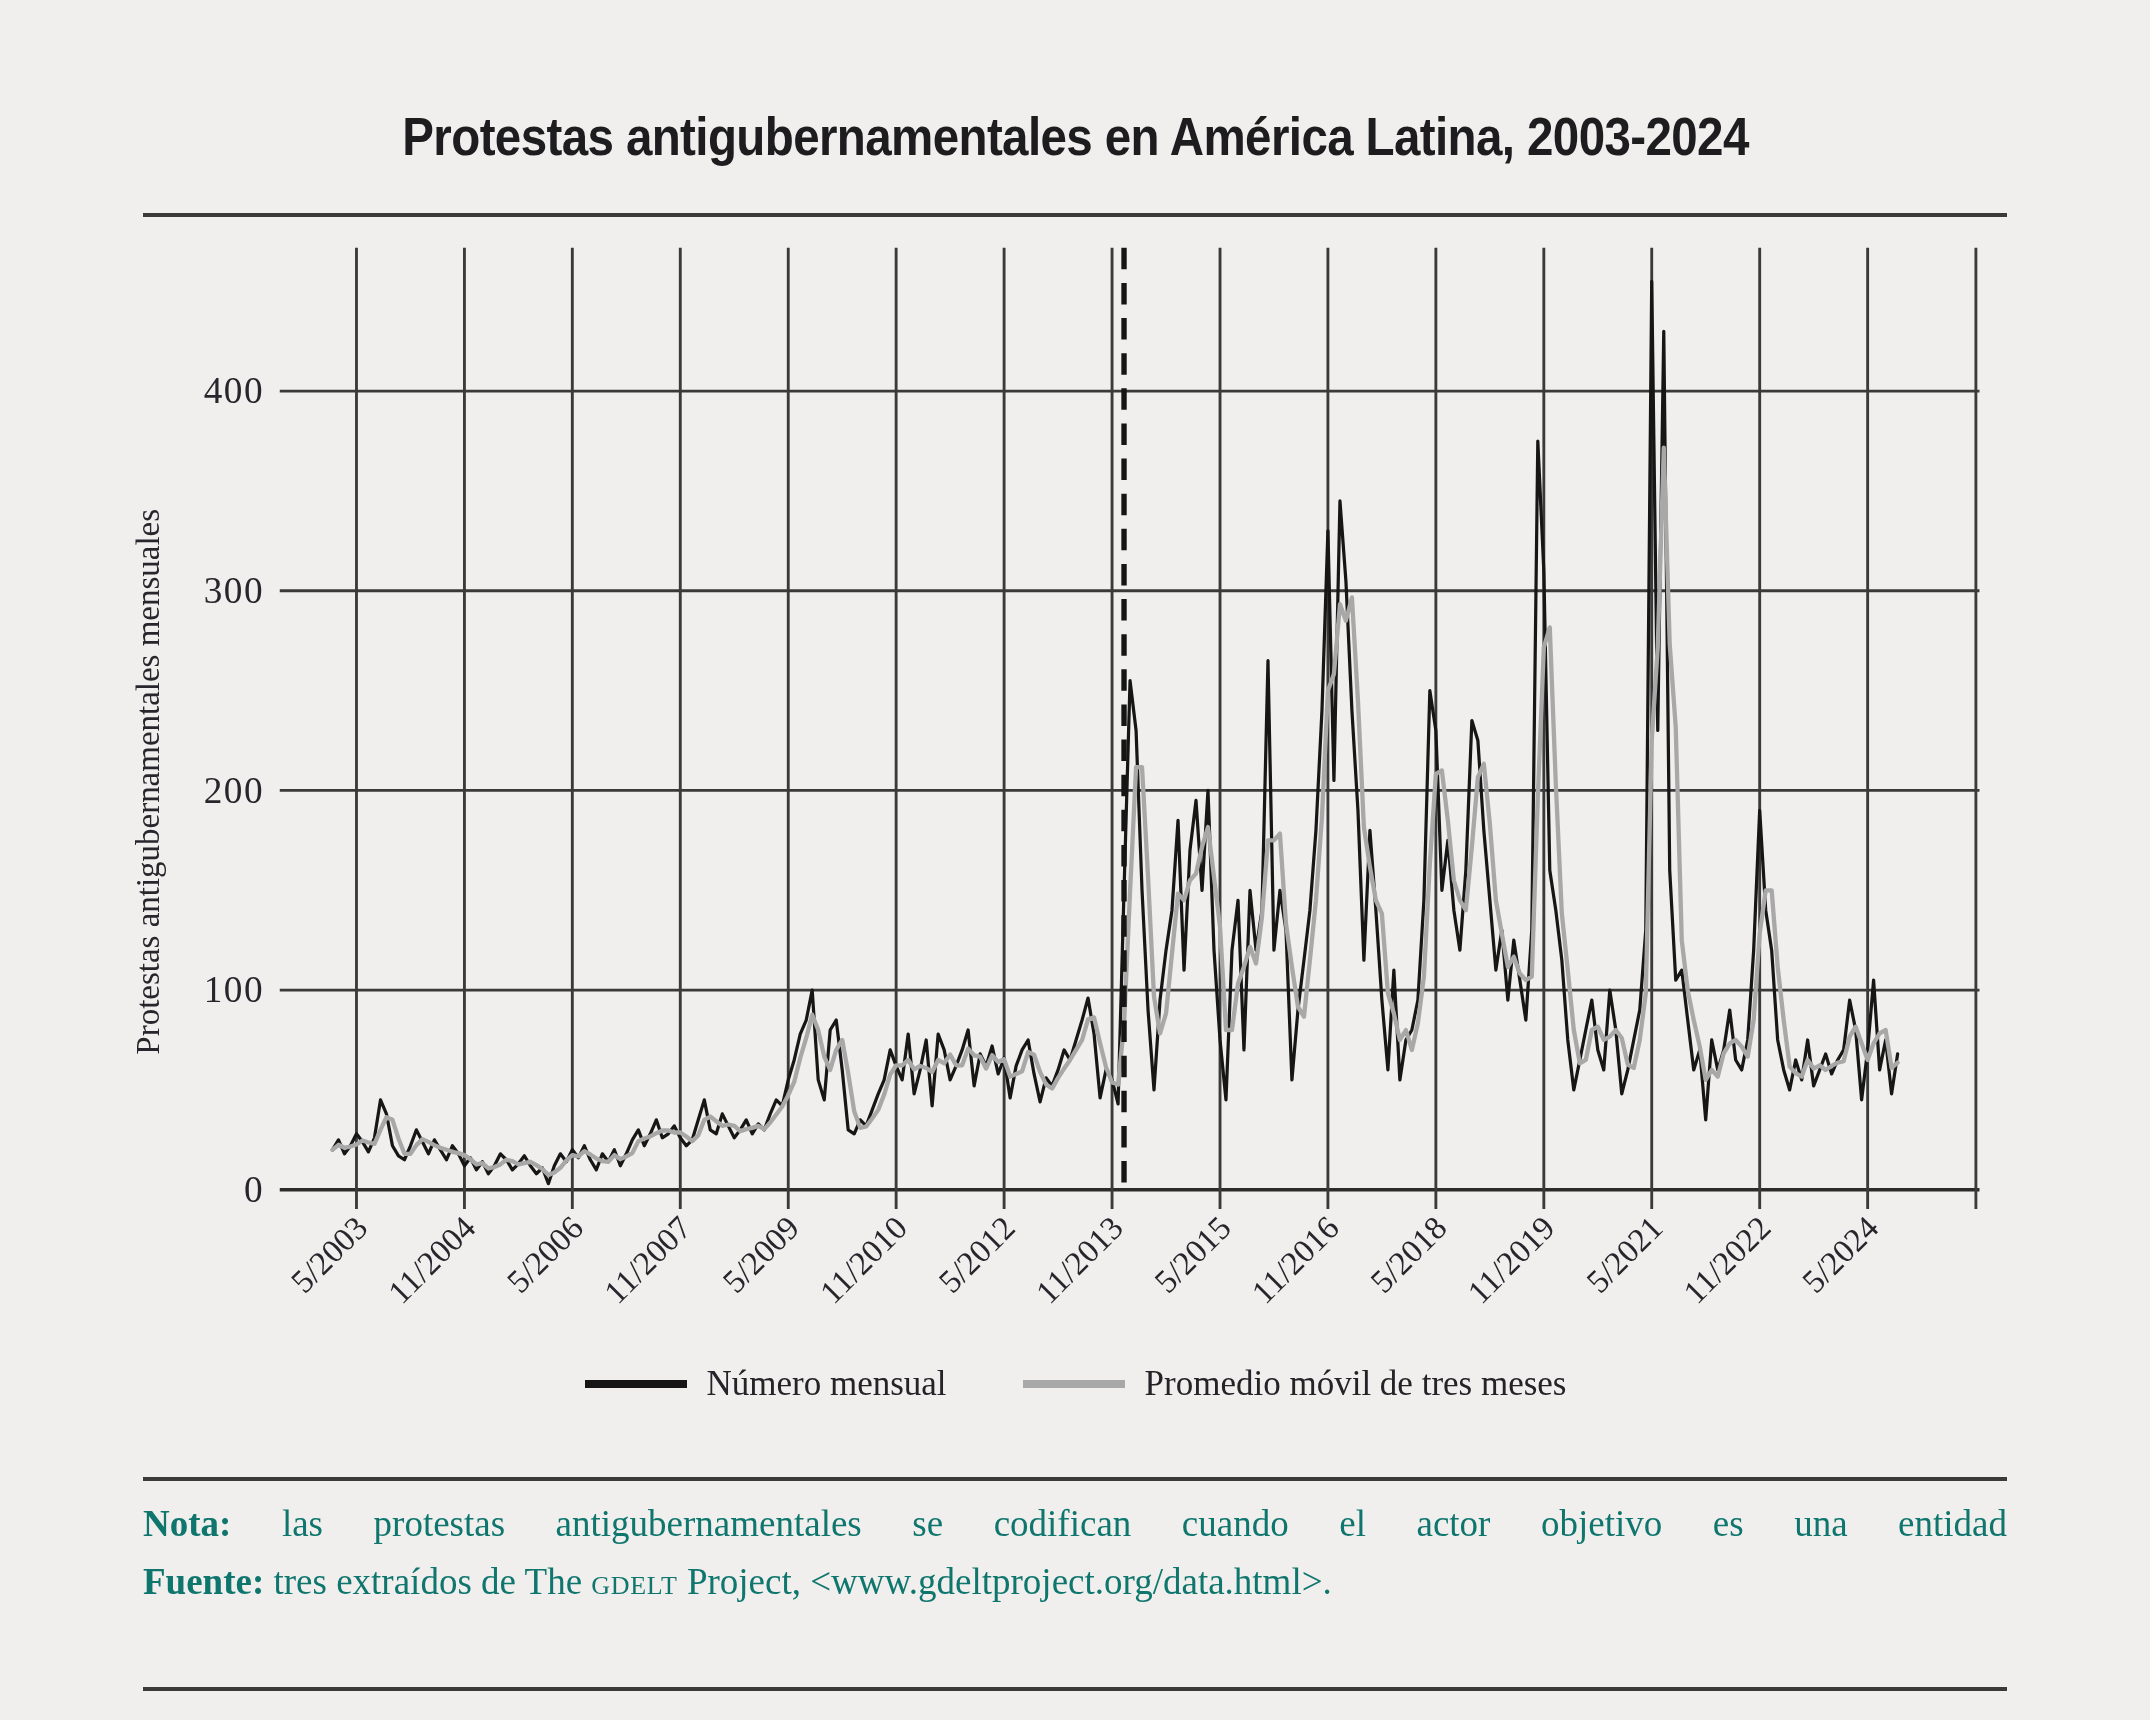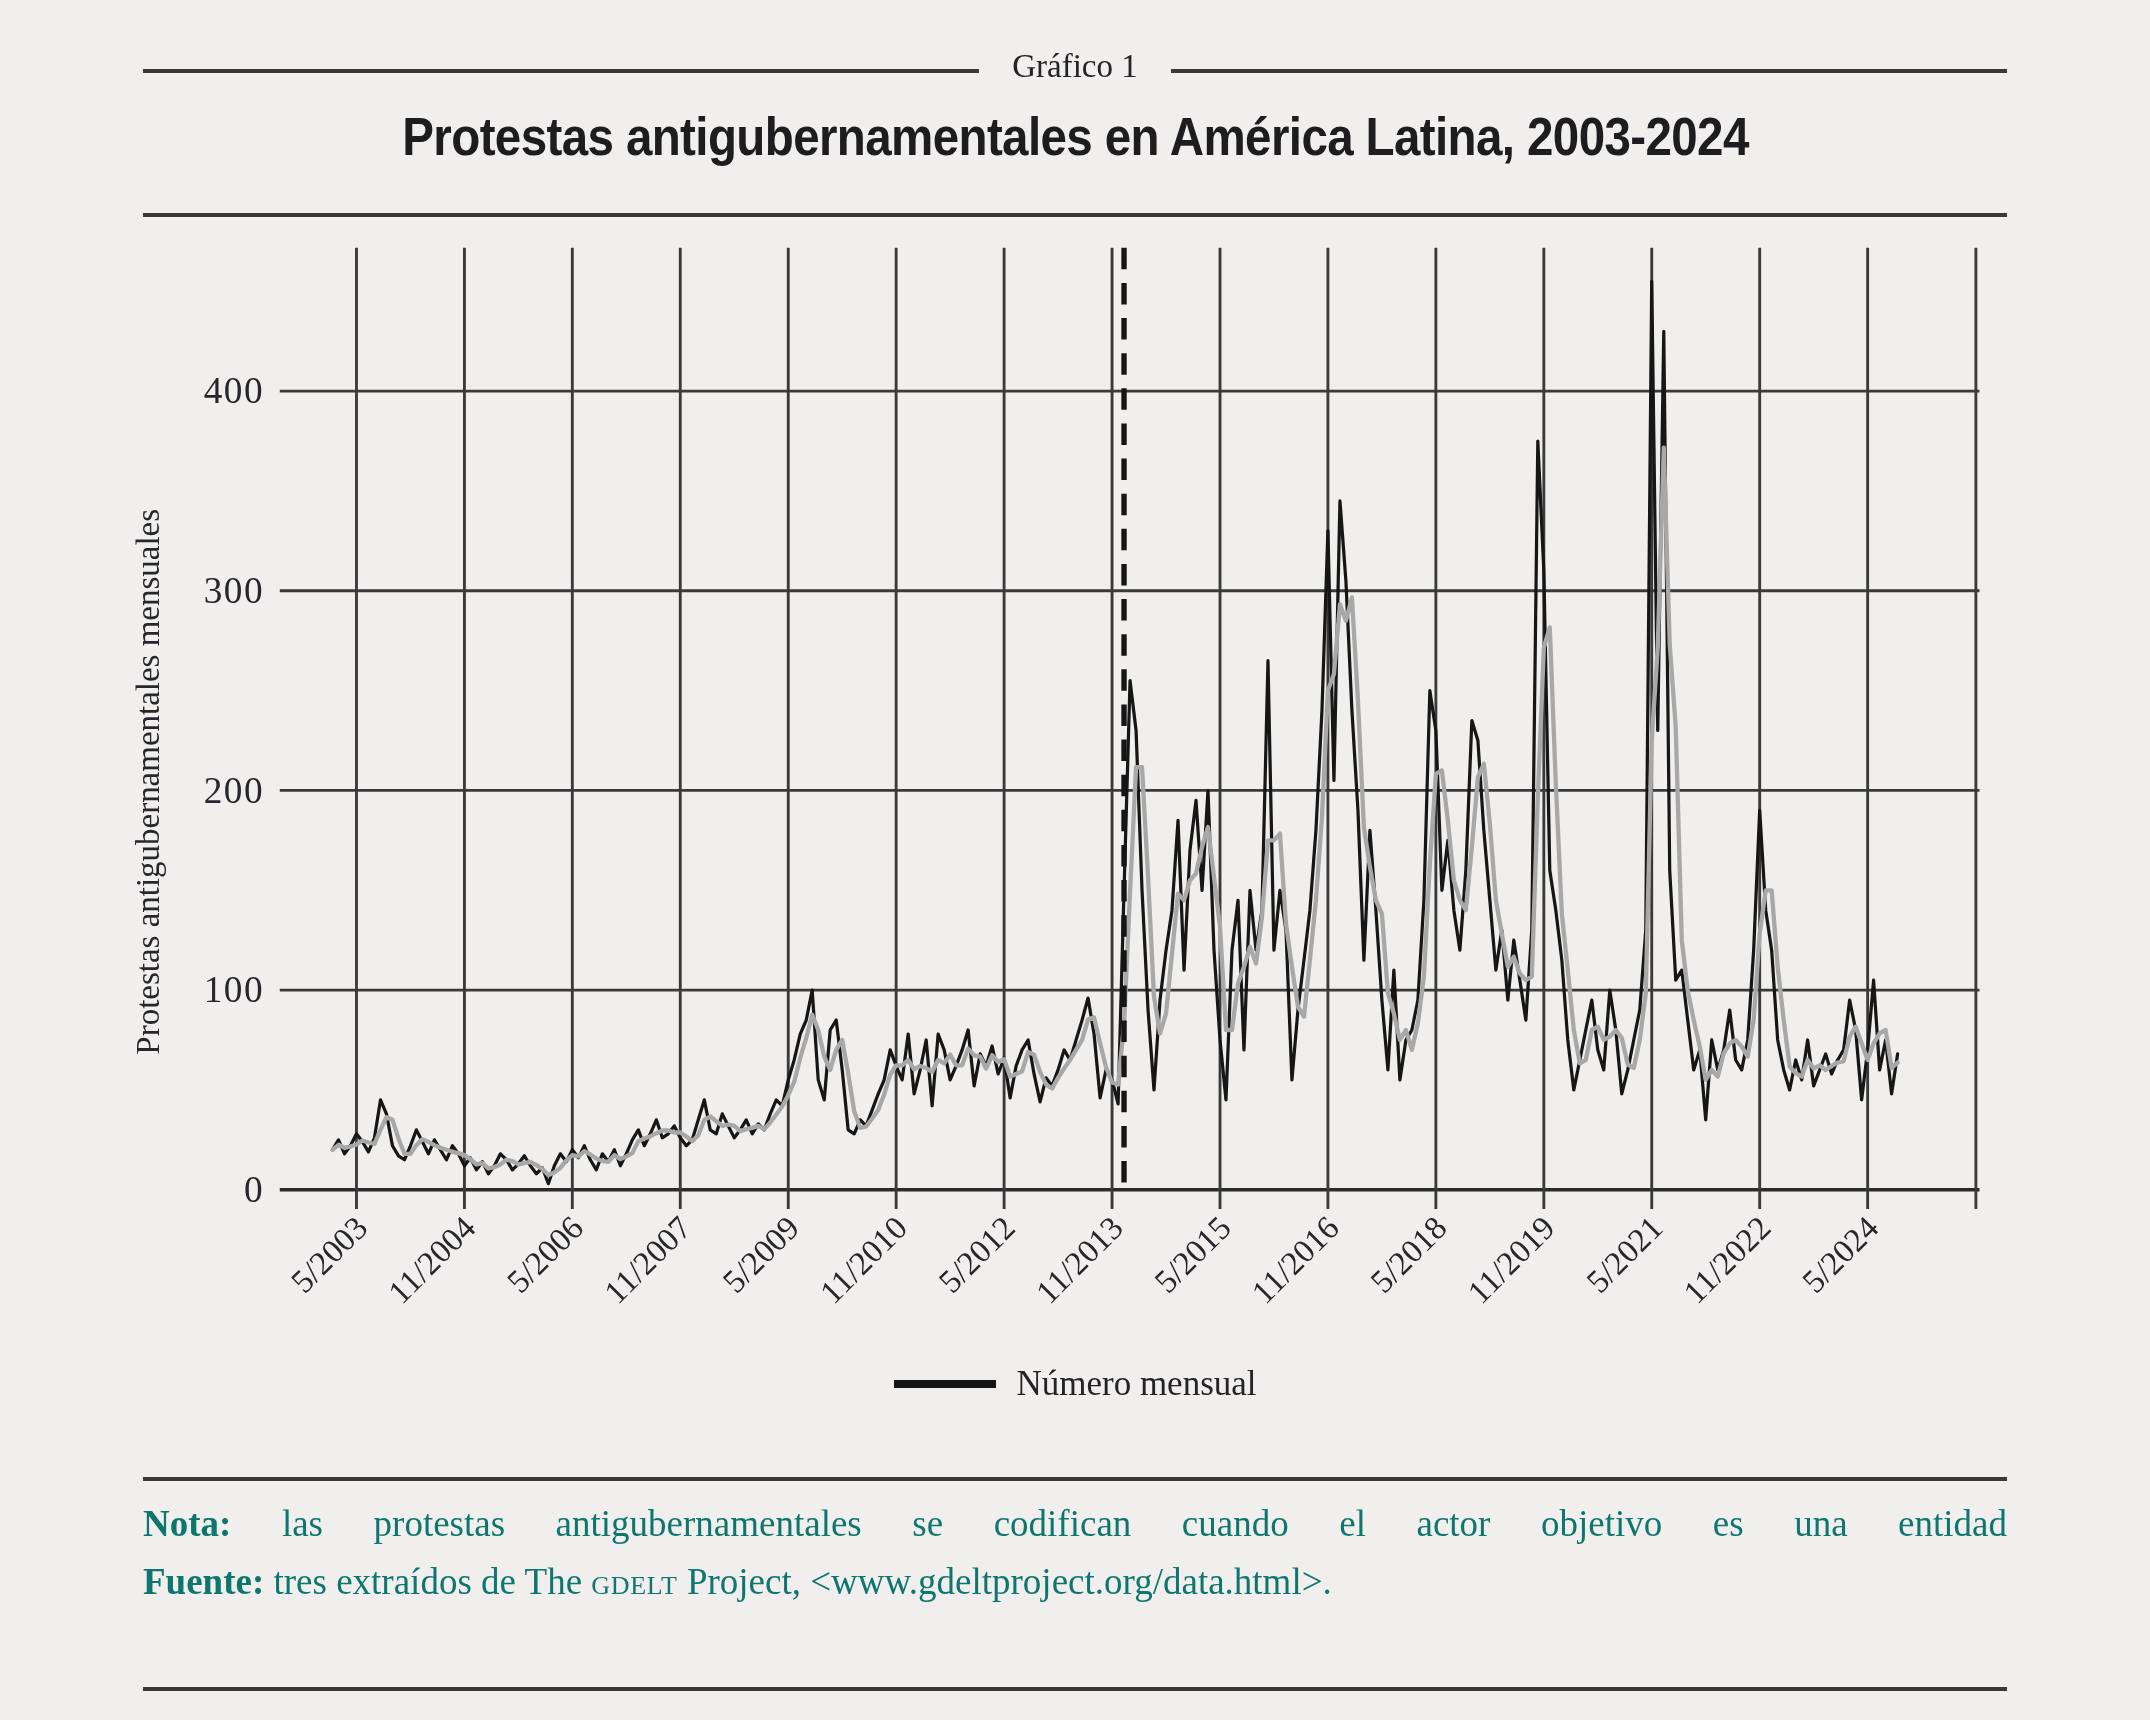--- a/index.html
+++ b/index.html
@@ -45,25 +45,20 @@
   .notes p{margin:0;}
   .nota-l1{text-align:justify;text-align-last:justify;}
   .lbl{font-weight:bold;text-align:right;}
   .sc{font-variant:small-caps;letter-spacing:0.7px;}
 </style>
 </head>
 <body>
 
 <div class="page">
 
-  <header class="grafico-header">
-    <span class="hline"></span>
-    <span class="hlabel">Gráfico 1</span>
-    <span class="hline"></span>
-  </header>
 
   <h1 class="title">Protestas antigubernamentales en América Latina, 2003-2024</h1>
 
   <div class="rule rule-top"></div>
 
   <svg id="chart-svg" width="2151" height="1147" viewBox="0 0 3000 1600">
       <line x1="390" y1="1329.0" x2="2761" y2="1329.0" stroke="#2b2b2b" stroke-width="5"></line>
       <text x="368" y="1346.0" text-anchor="end" font-family="Liberation Serif, serif" font-size="52" letter-spacing="2" fill="#26262c">0</text>
       <line x1="390" y1="1050.5" x2="2761" y2="1050.5" stroke="#3a3a3a" stroke-width="4"></line>
       <text x="368" y="1067.5" text-anchor="end" font-family="Liberation Serif, serif" font-size="52" letter-spacing="2" fill="#26262c">100</text>
@@ -108,20 +103,24 @@
       <path d="M463.5 1273.3 L471.9 1259.4 L480.3 1278.9 L488.6 1267.7 L497.0 1251.0 L505.4 1262.2 L513.7 1276.1 L522.1 1256.6 L530.5 1203.7 L538.8 1223.2 L547.2 1267.7 L555.6 1281.7 L563.9 1287.2 L572.3 1267.7 L580.6 1245.5 L589.0 1262.2 L597.4 1278.9 L605.7 1259.4 L614.1 1273.3 L622.5 1287.2 L630.8 1267.7 L639.2 1278.9 L647.6 1295.6 L655.9 1284.4 L664.3 1301.2 L672.7 1290.0 L681.0 1306.7 L689.4 1295.6 L697.8 1278.9 L706.1 1287.2 L714.5 1301.2 L722.9 1292.8 L731.2 1281.7 L739.6 1295.6 L748.0 1306.7 L756.3 1298.4 L764.7 1320.6 L773.0 1295.6 L781.4 1278.9 L789.8 1290.0 L798.1 1273.3 L806.5 1284.4 L814.9 1267.7 L823.2 1287.2 L831.6 1301.2 L840.0 1278.9 L848.3 1290.0 L856.7 1273.3 L865.1 1295.6 L873.4 1278.9 L881.8 1259.4 L890.2 1245.5 L898.5 1267.7 L906.9 1251.0 L915.3 1231.5 L923.6 1256.6 L932.0 1251.0 L940.3 1239.9 L948.7 1256.6 L957.1 1267.7 L965.4 1259.4 L973.8 1231.5 L982.2 1203.7 L990.5 1245.5 L998.9 1251.0 L1007.3 1223.2 L1015.6 1239.9 L1024.0 1256.6 L1032.4 1245.5 L1040.7 1231.5 L1049.1 1251.0 L1057.5 1237.1 L1065.8 1245.5 L1074.2 1223.2 L1082.6 1203.7 L1090.9 1212.0 L1099.3 1175.8 L1107.6 1148.0 L1116.0 1111.8 L1124.4 1092.3 L1132.7 1050.5 L1141.1 1175.8 L1149.5 1203.7 L1157.8 1106.2 L1166.2 1092.3 L1174.6 1161.9 L1182.9 1245.5 L1191.3 1251.0 L1199.7 1231.5 L1208.0 1239.9 L1216.4 1217.6 L1224.8 1195.3 L1233.1 1175.8 L1241.5 1134.0 L1249.8 1156.3 L1258.2 1175.8 L1266.6 1111.8 L1274.9 1195.3 L1283.3 1161.9 L1291.7 1120.1 L1300.0 1212.0 L1308.4 1111.8 L1316.8 1134.0 L1325.1 1175.8 L1333.5 1156.3 L1341.9 1134.0 L1350.2 1106.2 L1358.6 1184.2 L1367.0 1139.6 L1375.3 1156.3 L1383.7 1128.5 L1392.1 1167.5 L1400.4 1145.2 L1408.8 1200.9 L1417.2 1156.3 L1425.5 1134.0 L1433.9 1120.1 L1442.2 1167.5 L1450.6 1206.5 L1459.0 1173.0 L1467.3 1184.2 L1475.7 1161.9 L1484.1 1134.0 L1492.4 1148.0 L1500.8 1120.1 L1509.2 1092.3 L1517.5 1061.6 L1525.9 1111.8 L1534.3 1200.9 L1542.6 1161.9 L1551.0 1175.8 L1559.4 1209.2 L1567.7 911.3 L1576.1 618.8 L1584.5 688.4 L1592.8 911.3 L1601.2 1078.3 L1609.5 1189.8 L1617.9 1064.4 L1626.3 994.8 L1634.6 939.1 L1643.0 813.8 L1651.4 1022.6 L1659.7 855.5 L1668.1 785.9 L1676.5 911.3 L1684.8 772.0 L1693.2 994.8 L1701.6 1120.1 L1709.9 1203.7 L1718.3 994.8 L1726.7 925.2 L1735.0 1134.0 L1743.4 911.3 L1751.8 994.8 L1760.1 939.1 L1768.5 591.0 L1776.8 994.8 L1785.2 911.3 L1793.6 967.0 L1801.9 1175.8 L1810.3 1078.3 L1818.7 1008.7 L1827.0 939.1 L1835.4 827.7 L1843.8 660.6 L1852.1 409.9 L1860.5 758.1 L1868.9 368.2 L1877.2 479.6 L1885.6 660.6 L1894.0 799.9 L1902.3 1008.7 L1910.7 827.7 L1919.0 939.1 L1927.4 1064.4 L1935.8 1161.9 L1944.1 1022.6 L1952.5 1175.8 L1960.9 1120.1 L1969.2 1106.2 L1977.6 1064.4 L1986.0 925.2 L1994.3 632.8 L2002.7 688.4 L2011.1 911.3 L2019.4 841.6 L2027.8 939.1 L2036.2 994.8 L2044.5 883.4 L2052.9 674.5 L2061.3 702.4 L2069.6 827.7 L2078.0 925.2 L2086.4 1022.6 L2094.7 967.0 L2103.1 1064.4 L2111.4 980.9 L2119.8 1036.6 L2128.2 1092.3 L2136.5 967.0 L2144.9 284.6 L2153.3 465.6 L2161.6 883.4 L2170.0 939.1 L2178.4 1008.7 L2186.7 1120.1 L2195.1 1189.8 L2203.5 1148.0 L2211.8 1106.2 L2220.2 1064.4 L2228.6 1134.0 L2236.9 1161.9 L2245.3 1050.5 L2253.7 1106.2 L2262.0 1195.3 L2270.4 1161.9 L2278.7 1120.1 L2287.1 1078.3 L2295.5 967.0 L2303.8 61.8 L2312.2 688.4 L2320.6 131.5 L2328.9 883.4 L2337.3 1036.6 L2345.7 1022.6 L2354.0 1092.3 L2362.4 1161.9 L2370.8 1134.0 L2379.1 1231.5 L2387.5 1120.1 L2395.9 1161.9 L2404.2 1134.0 L2412.6 1078.3 L2420.9 1148.0 L2429.3 1161.9 L2437.7 1120.1 L2446.0 994.8 L2454.4 799.9 L2462.8 939.1 L2471.1 994.8 L2479.5 1120.1 L2487.9 1161.9 L2496.2 1189.8 L2504.6 1148.0 L2513.0 1175.8 L2521.3 1120.1 L2529.7 1184.2 L2538.1 1161.9 L2546.4 1139.6 L2554.8 1167.5 L2563.2 1148.0 L2571.5 1134.0 L2579.9 1064.4 L2588.3 1106.2 L2596.6 1203.7 L2605.0 1134.0 L2613.3 1036.6 L2621.7 1161.9 L2630.1 1120.1 L2638.4 1195.3 L2646.8 1139.6" fill="none" stroke="#161616" stroke-width="4.5" stroke-linejoin="round" stroke-linecap="round"></path>
       <path d="M463.5 1273.3 L471.9 1266.3 L480.3 1270.5 L488.6 1268.7 L497.0 1265.9 L505.4 1260.3 L513.7 1263.1 L522.1 1264.9 L530.5 1245.5 L538.8 1227.8 L547.2 1231.5 L555.6 1257.5 L563.9 1278.9 L572.3 1278.9 L580.6 1266.8 L589.0 1258.4 L597.4 1262.2 L605.7 1266.8 L614.1 1270.5 L622.5 1273.3 L630.8 1276.1 L639.2 1277.9 L647.6 1280.7 L655.9 1286.3 L664.3 1293.7 L672.7 1291.9 L681.0 1299.3 L689.4 1297.4 L697.8 1293.7 L706.1 1287.2 L714.5 1289.1 L722.9 1293.7 L731.2 1291.9 L739.6 1290.0 L748.0 1294.7 L756.3 1300.2 L764.7 1308.6 L773.0 1304.9 L781.4 1298.4 L789.8 1288.2 L798.1 1280.7 L806.5 1282.6 L814.9 1275.2 L823.2 1279.8 L831.6 1285.4 L840.0 1289.1 L848.3 1290.0 L856.7 1280.7 L865.1 1286.3 L873.4 1282.6 L881.8 1277.9 L890.2 1261.2 L898.5 1257.5 L906.9 1254.7 L915.3 1250.1 L923.6 1246.4 L932.0 1246.4 L940.3 1249.2 L948.7 1249.2 L957.1 1254.7 L965.4 1261.2 L973.8 1252.9 L982.2 1231.5 L990.5 1226.9 L998.9 1233.4 L1007.3 1239.9 L1015.6 1238.0 L1024.0 1239.9 L1032.4 1247.3 L1040.7 1244.5 L1049.1 1242.7 L1057.5 1239.9 L1065.8 1244.5 L1074.2 1235.2 L1082.6 1224.1 L1090.9 1213.0 L1099.3 1197.2 L1107.6 1178.6 L1116.0 1145.2 L1124.4 1117.3 L1132.7 1084.8 L1141.1 1106.2 L1149.5 1143.3 L1157.8 1161.9 L1166.2 1134.0 L1174.6 1120.1 L1182.9 1166.5 L1191.3 1219.5 L1199.7 1242.7 L1208.0 1240.8 L1216.4 1229.7 L1224.8 1217.6 L1233.1 1196.2 L1241.5 1168.4 L1249.8 1155.4 L1258.2 1155.4 L1266.6 1148.0 L1274.9 1161.0 L1283.3 1156.3 L1291.7 1159.1 L1300.0 1164.7 L1308.4 1148.0 L1316.8 1152.6 L1325.1 1140.5 L1333.5 1155.4 L1341.9 1155.4 L1350.2 1132.2 L1358.6 1141.5 L1367.0 1143.3 L1375.3 1160.0 L1383.7 1141.5 L1392.1 1150.8 L1400.4 1147.0 L1408.8 1171.2 L1417.2 1167.5 L1425.5 1163.8 L1433.9 1136.8 L1442.2 1140.5 L1450.6 1164.7 L1459.0 1182.3 L1467.3 1187.9 L1475.7 1173.0 L1484.1 1160.0 L1492.4 1148.0 L1500.8 1134.0 L1509.2 1120.1 L1517.5 1091.3 L1525.9 1088.6 L1534.3 1124.8 L1542.6 1158.2 L1551.0 1179.5 L1559.4 1182.3 L1567.7 1098.8 L1576.1 913.1 L1584.5 739.5 L1592.8 739.5 L1601.2 892.7 L1609.5 1059.8 L1617.9 1110.8 L1626.3 1083.0 L1634.6 999.4 L1643.0 915.9 L1651.4 925.2 L1659.7 897.3 L1668.1 888.0 L1676.5 850.9 L1684.8 823.1 L1693.2 892.7 L1701.6 962.3 L1709.9 1106.2 L1718.3 1106.2 L1726.7 1041.2 L1735.0 1018.0 L1743.4 990.2 L1751.8 1013.4 L1760.1 948.4 L1768.5 841.6 L1776.8 841.6 L1785.2 832.3 L1793.6 957.7 L1801.9 1018.0 L1810.3 1073.7 L1818.7 1087.6 L1827.0 1008.7 L1835.4 925.2 L1843.8 809.1 L1852.1 632.8 L1860.5 609.5 L1868.9 512.1 L1877.2 535.3 L1885.6 502.8 L1894.0 646.7 L1902.3 823.1 L1910.7 878.8 L1919.0 925.2 L1927.4 943.7 L1935.8 1055.1 L1944.1 1083.0 L1952.5 1120.1 L1960.9 1106.2 L1969.2 1134.0 L1977.6 1096.9 L1986.0 1031.9 L1994.3 874.1 L2002.7 748.8 L2011.1 744.1 L2019.4 813.8 L2027.8 897.3 L2036.2 925.2 L2044.5 939.1 L2052.9 850.9 L2061.3 753.4 L2069.6 734.9 L2078.0 818.4 L2086.4 925.2 L2094.7 971.6 L2103.1 1018.0 L2111.4 1004.1 L2119.8 1027.3 L2128.2 1036.6 L2136.5 1031.9 L2144.9 781.3 L2153.3 572.4 L2161.6 544.6 L2170.0 762.7 L2178.4 943.7 L2186.7 1022.6 L2195.1 1106.2 L2203.5 1152.6 L2211.8 1148.0 L2220.2 1106.2 L2228.6 1101.6 L2236.9 1120.1 L2245.3 1115.5 L2253.7 1106.2 L2262.0 1117.3 L2270.4 1154.5 L2278.7 1159.1 L2287.1 1120.1 L2295.5 1055.1 L2303.8 702.4 L2312.2 572.4 L2320.6 293.9 L2328.9 567.8 L2337.3 683.8 L2345.7 980.9 L2354.0 1050.5 L2362.4 1092.3 L2370.8 1129.4 L2379.1 1175.8 L2387.5 1161.9 L2395.9 1171.2 L2404.2 1138.7 L2412.6 1124.8 L2420.9 1120.1 L2429.3 1129.4 L2437.7 1143.3 L2446.0 1092.3 L2454.4 971.6 L2462.8 911.3 L2471.1 911.3 L2479.5 1018.0 L2487.9 1092.3 L2496.2 1157.3 L2504.6 1166.5 L2513.0 1171.2 L2521.3 1148.0 L2529.7 1160.0 L2538.1 1155.4 L2546.4 1161.9 L2554.8 1156.3 L2563.2 1151.7 L2571.5 1149.8 L2579.9 1115.5 L2588.3 1101.6 L2596.6 1124.8 L2605.0 1148.0 L2613.3 1124.8 L2621.7 1110.8 L2630.1 1106.2 L2638.4 1159.1 L2646.8 1151.7" fill="none" stroke="#a8a8a8" stroke-width="6" stroke-linejoin="round" stroke-linecap="round"></path>
       <line x1="1567.7" y1="15" x2="1567.7" y2="1329" stroke="#151515" stroke-width="7.5" stroke-dasharray="30 19"></line>
     </svg>
 
   <div class="legend">
     <div class="legend-item">
       <span class="swatch" id="swatch-0" style="background: rgb(22, 22, 22);"></span>
       <span class="legend-label">Número mensual</span>
     </div>
+    <div class="legend-item">
+      <span class="swatch" id="swatch-1" style="background: rgb(168, 168, 168);"></span>
+      <span class="legend-label">Promedio móvil de tres meses</span>
+    </div>
   </div>
 
   <div class="rule rule-mid"></div>
 
   <section class="notes">
     <p class="nota-l1"><b class="lbl">Nota:</b><span> las protestas antigubernamentales se codifican cuando el actor objetivo es una entidad</span></p>
     <p class="fuente"><b class="lbl">Fuente:</b><span> tres extraídos de The </span><span class="sc">gdelt</span><span> Project, &lt;www.gdeltproject.org/data.html&gt;.</span></p>
   </section>
 
   <div class="rule rule-bottom"></div>

